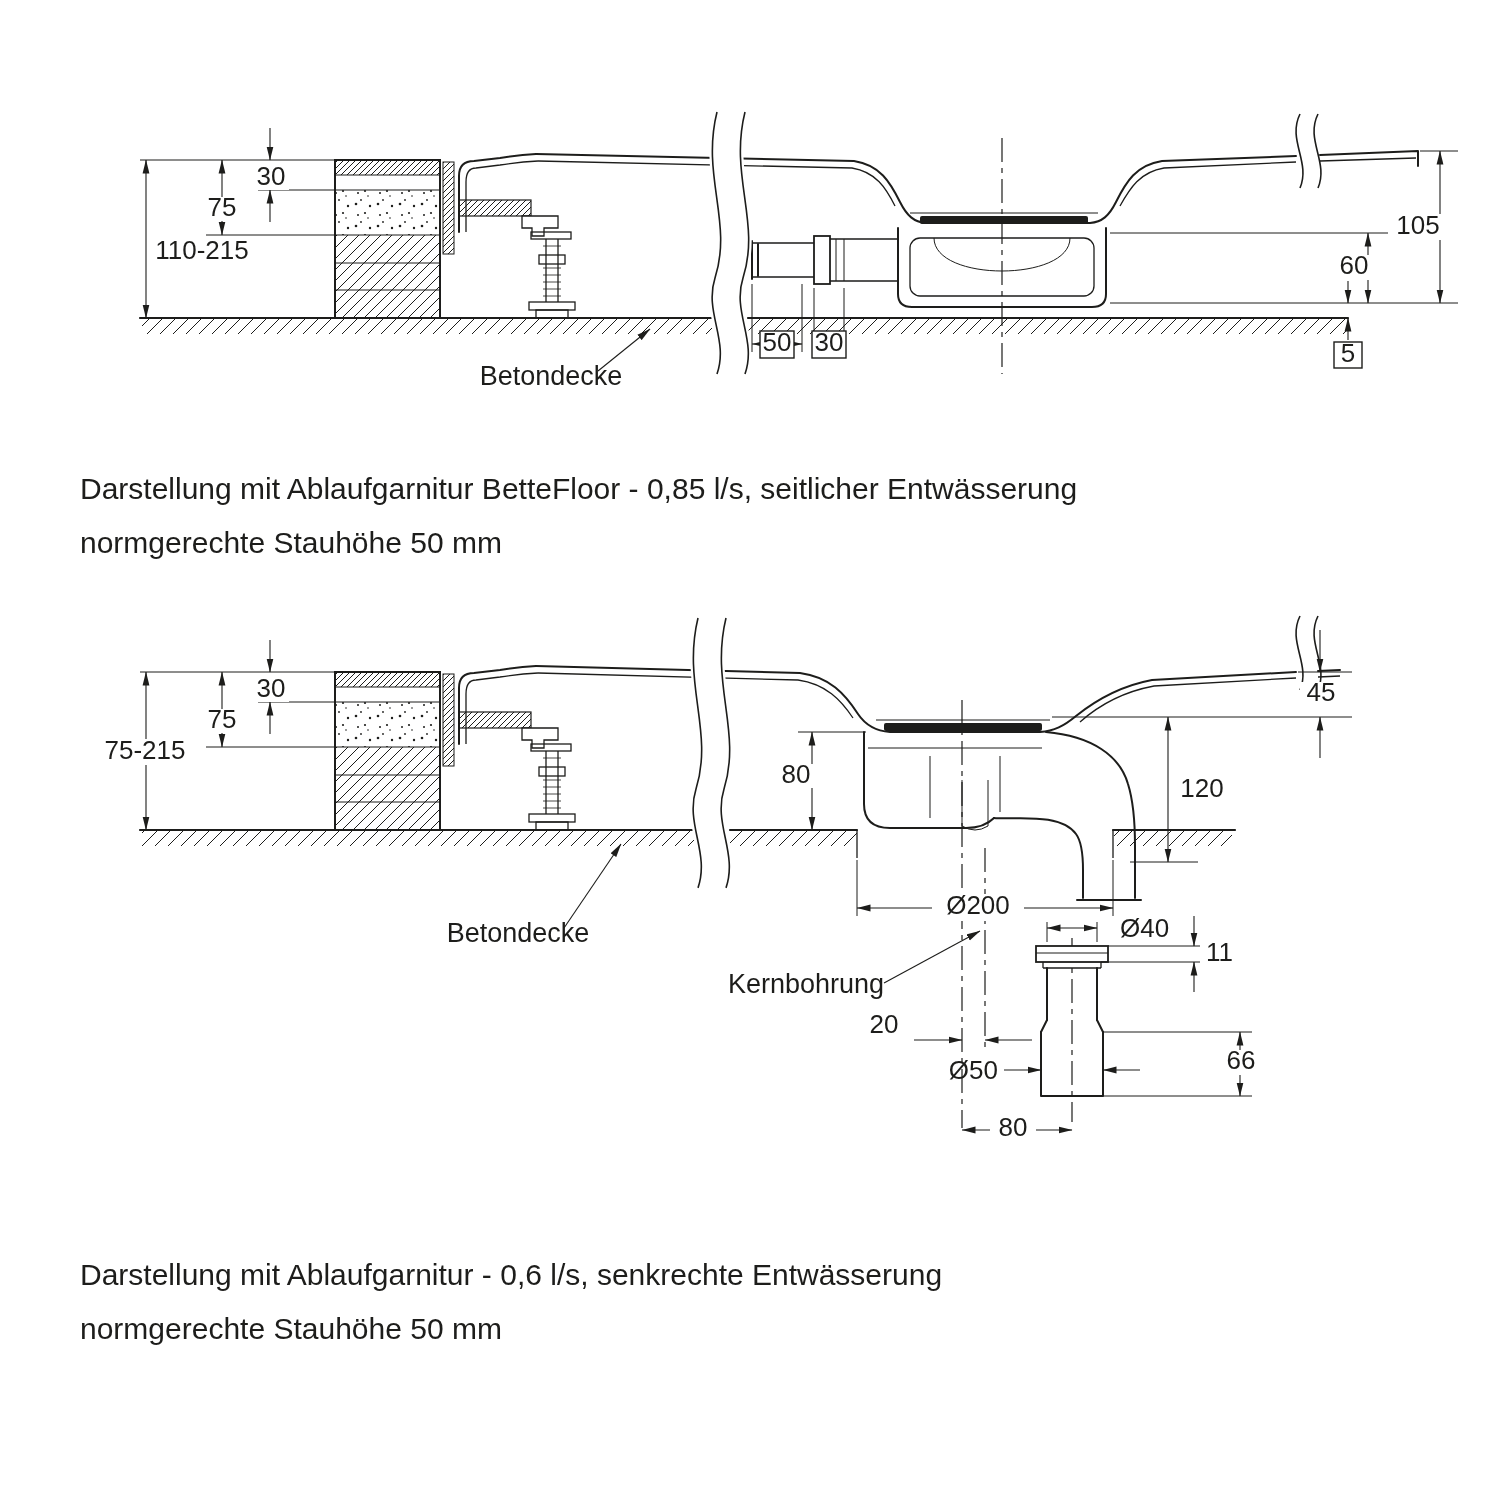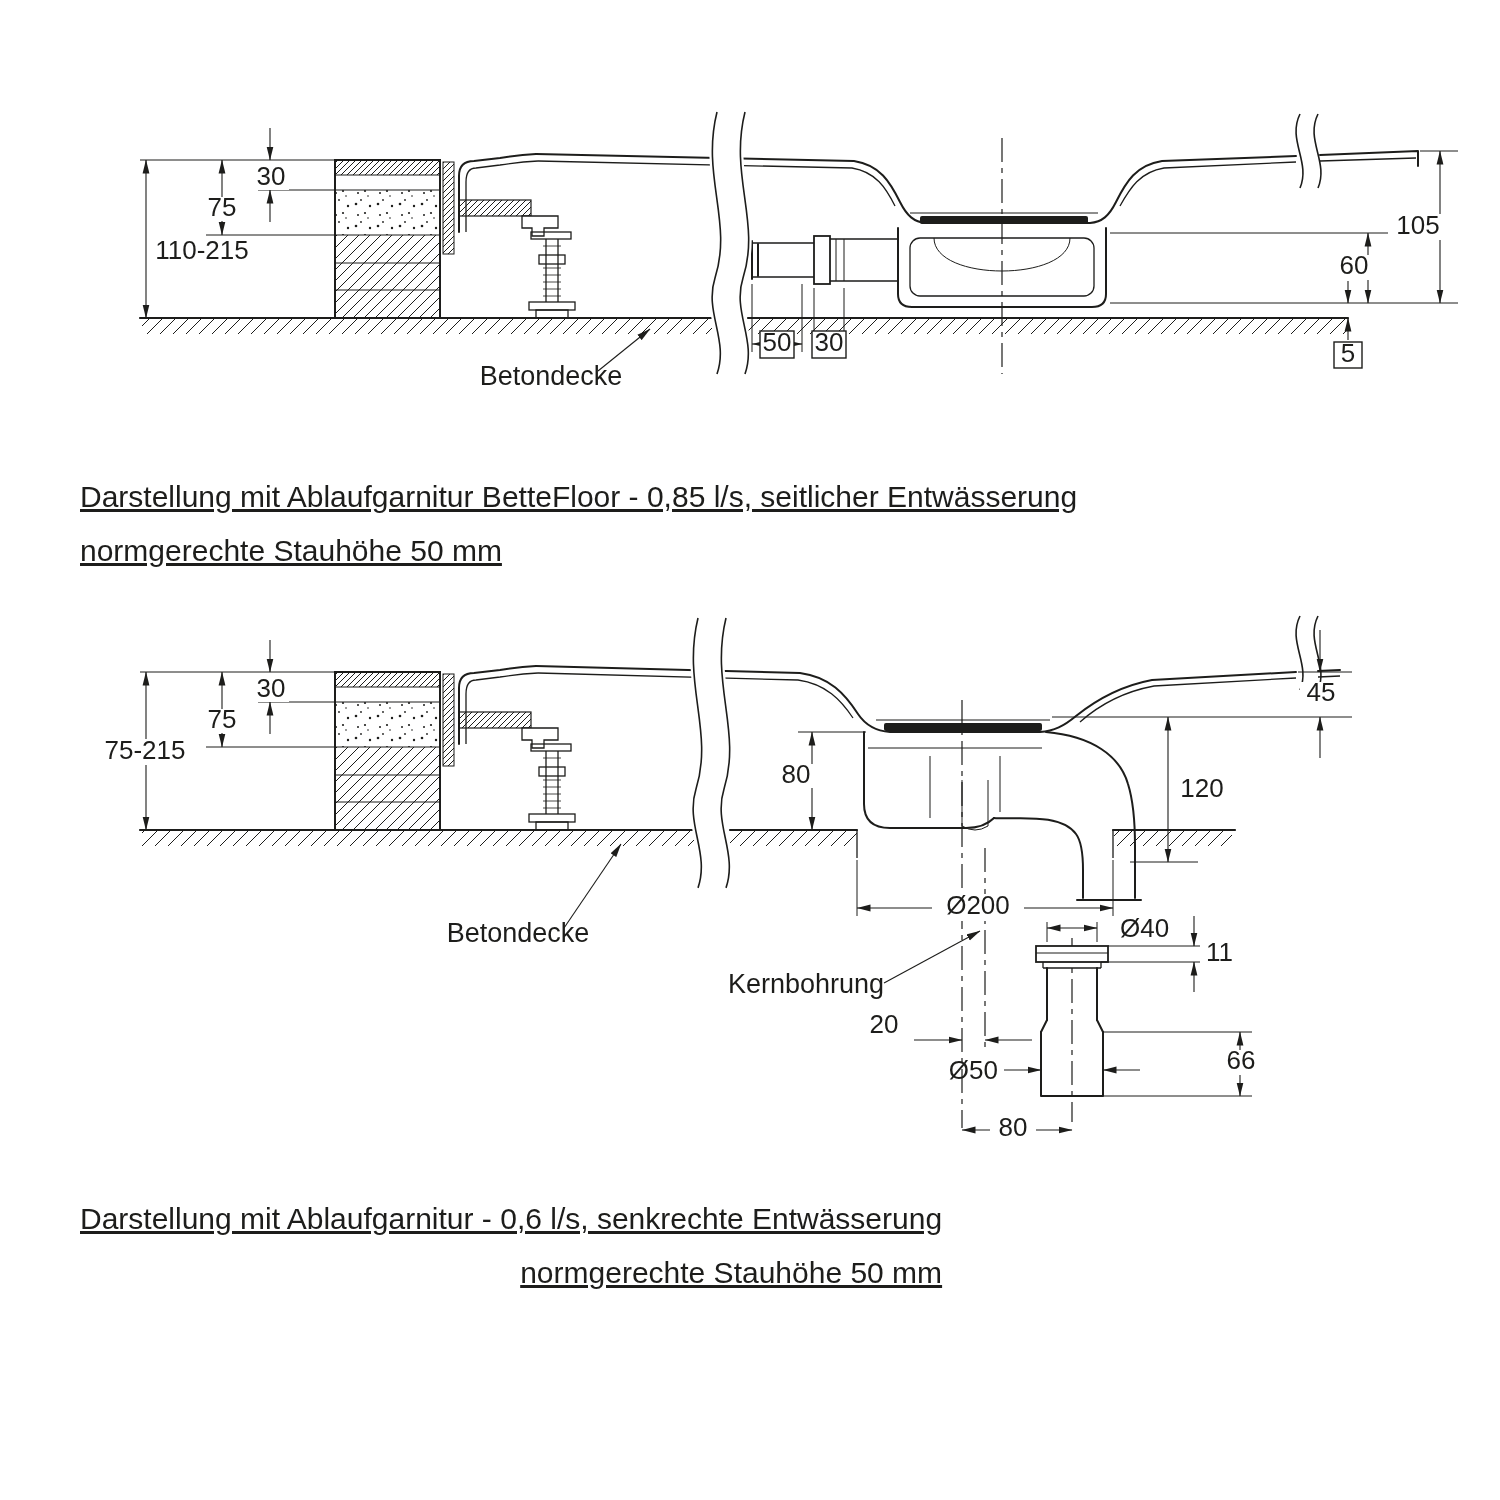--- a/index.html
+++ b/index.html
@@ -1,19 +1,19 @@
 <!DOCTYPE html>
 <html><head>
 <meta charset="utf-8">
 <style>
   html,body{margin:0;padding:0;background:#fff;}
   .page{position:relative;width:1500px;height:1499px;background:#fff;
         font-family:"Liberation Sans",sans-serif;color:#1d1d1b;overflow:hidden;}
   .caption{position:absolute;left:80px;font-size:30px;line-height:1.0;color:#1d1d1b;}
-  .caption p{margin:12px 0 24px 0;text-decoration:underline;}
+  .caption p{margin:4px 0 24px 0;}
   svg{position:absolute;left:0;top:0;}
   
   .s2 {stroke:#1d1d1b;stroke-width:2;fill:none;stroke-linecap:round;}
   .s22{stroke:#1d1d1b;stroke-width:2.2;fill:none;stroke-linecap:round;}
   .s1 {stroke:#1d1d1b;stroke-width:1.3;fill:none;}
   .th {stroke:#1d1d1b;stroke-width:1;fill:none;}
   .dim{stroke:#1d1d1b;stroke-width:1.1;fill:none;}
   .bl {stroke:#1d1d1b;stroke-width:1.6;fill:none;}
   .wband{stroke:#ffffff;stroke-width:34;fill:none;}
   .cl {stroke:#1d1d1b;stroke-width:1.2;fill:none;stroke-dasharray:24 6 5 6;}
@@ -321,18 +321,18 @@
       <text x="1013" y="1136" class="txt mid">80</text>
     </g>
   </g>
 </svg>
 
 <div class="caption" style="top:470px;">
   <p>Darstellung mit Ablaufgarnitur BetteFloor - 0,85 l/s, seitlicher Entwässerung</p>
   <p>normgerechte Stauhöhe 50 mm</p>
 </div>
 
-<div class="caption" style="top:1192px;text-align:right;">
+<div class="caption" style="top:1256px;">
   <p>Darstellung mit Ablaufgarnitur - 0,6 l/s, senkrechte Entwässerung</p>
   <p>normgerechte Stauhöhe 50 mm</p>
 </div>
 
 </div>
 
 </body></html>

